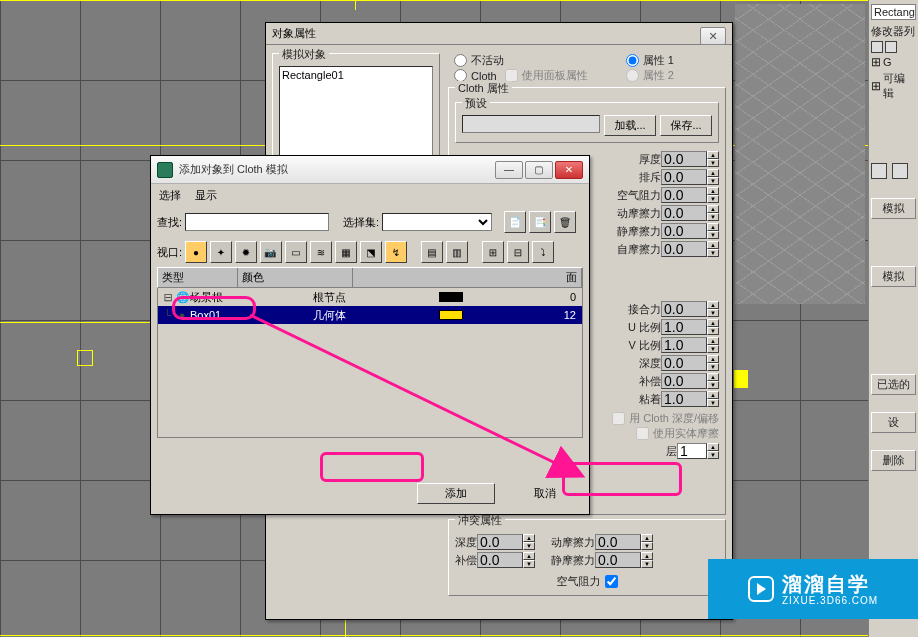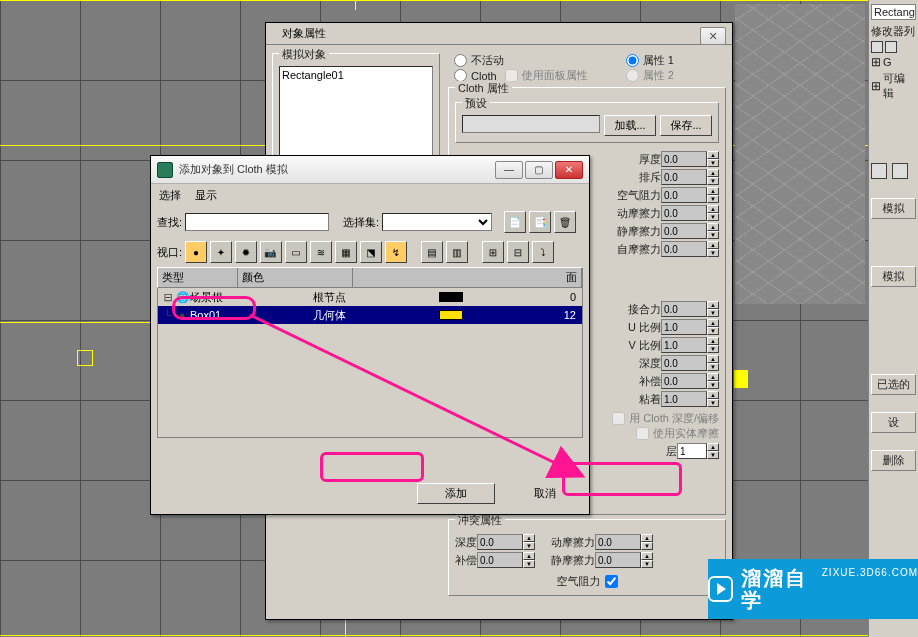--- a/index.html
+++ b/index.html
@@ -32,21 +32,21 @@
 .winbtn.close{background:linear-gradient(#e77,#c33);color:#fff;border-color:#a22}
 
 .dbody{padding:8px;position:relative;height:calc(100% - 28px);overflow:hidden}
 
 .group{border:1px solid #808080;border-top-color:#fff;border-left-color:#fff;position:relative;padding:12px 6px 6px;margin:4px 0}
 .group>legend,.group>.legend{position:absolute;top:-7px;left:6px;background:var(--win-face);padding:0 3px;color:#222}
 
 .btn{background:var(--win-face);border:1px solid #404040;border-top-color:#fff;border-left-color:#fff;padding:2px 8px;min-width:52px;text-align:center;cursor:default;display:inline-block}
 
 .spin{display:inline-flex;align-items:stretch;height:16px}
-.spin input{width:46px;border:1px solid #404040;border-top-color:#808080;border-left-color:#808080;background:#c8c8c8;padding:4px 2px;font-size:10px}
+.spin input{width:46px;border:1px solid #404040;border-top-color:#808080;border-left-color:#808080;background:#c8c8c8;padding:4px 2px;font-size:14px}
 .spin .arrows{display:flex;flex-direction:column;width:12px}
 .spin .arrows span{flex:1;border:1px solid #404040;border-top-color:#fff;border-left-color:#fff;background:var(--win-face);font-size:6px;line-height:6px;text-align:center}
 
 .prow{display:flex;align-items:center;justify-content:flex-end;margin:2px 0}
 .prow label{color:#222;white-space:nowrap}
 
 .opt{display:flex;align-items:center;gap:4px;color:#222}
 .opt input{margin:0}
 .opt.dis{color:#808080}
 
@@ -71,21 +71,21 @@
 
 .cmdpanel{position:absolute;top:0;right:0;width:50px;height:637px;background:var(--win-face);border-left:1px solid #808080;padding:4px 2px;font-size:10px;color:#222}
 .cmdpanel .chip{border:1px solid #808080;background:#fff;padding:1px 2px;margin-bottom:4px;white-space:nowrap;overflow:hidden}
 .cmdpanel .row{display:flex;align-items:center;gap:2px;margin:2px 0}
 .cmdpanel .sq{width:12px;height:12px;border:1px solid #404040;background:#ddd}
 .cmdpanel .rollout{border:1px solid #808080;border-top-color:#fff;border-left-color:#fff;padding:2px;margin-top:17px;text-align:center}
 
 .watermark{position:absolute;right:0;bottom:18px;width:210px;height:60px;background:#0c9bd8;color:#fff;display:flex;align-items:center;justify-content:center;gap:8px;z-index:60}
 .watermark .play{width:26px;height:26px;border:2px solid #fff;border-radius:6px;display:flex;align-items:center;justify-content:center}
 .watermark .play::before{content:"";border-left:9px solid #fff;border-top:6px solid transparent;border-bottom:6px solid transparent;margin-left:2px}
-.watermark .txt{display:flex;flex-direction:row;line-height:1.1}
+.watermark .txt{display:flex;flex-direction:column;line-height:1.1}
 .watermark .txt .big{font-size:20px;font-weight:bold;letter-spacing:2px}
 .watermark .txt .small{font-size:10px;letter-spacing:1px}
 
 .xbtn{position:absolute;top:4px;right:6px;width:26px;height:18px;border:1px solid #888;background:linear-gradient(#f5f5f5,#ddd);border-radius:2px;text-align:center;line-height:16px;font-size:11px;color:#555}
 
 .c-name{width:155px}
 .c-type{width:80px}
 .c-color{width:115px}
 .c-face{flex:1;text-align:right;padding-right:6px}
 
@@ -127,21 +127,21 @@
   <div class="rollout">模拟</div>
   <div style="height:30px"></div>
   <div class="rollout">模拟</div>
   <div style="height:70px"></div>
   <div class="rollout">已选的</div>
   <div class="rollout">设</div>
   <div class="rollout">删除</div>
 </div>
 
 <div class="window" style="left:265px;top:22px;width:468px;height:598px">
-  <div style="height:22px;background:var(--win-face);border-bottom:1px solid #808080;padding:3px 16px;display:flex;align-items:center">
+  <div style="height:22px;background:var(--win-face);border-bottom:1px solid #808080;padding:3px 6px;display:flex;align-items:center">
     <span>对象属性</span>
     <div class="xbtn">✕</div>
   </div>
   <div class="dbody">
 
     <div style="position:absolute;left:6px;top:4px;width:168px">
       <div class="group">
         <span class="legend">模拟对象</span>
         <div style="border:1px inset #808080;background:#fff;height:370px;padding:2px;font-family:Consolas,monospace">
           <div>Rectangle01</div>

